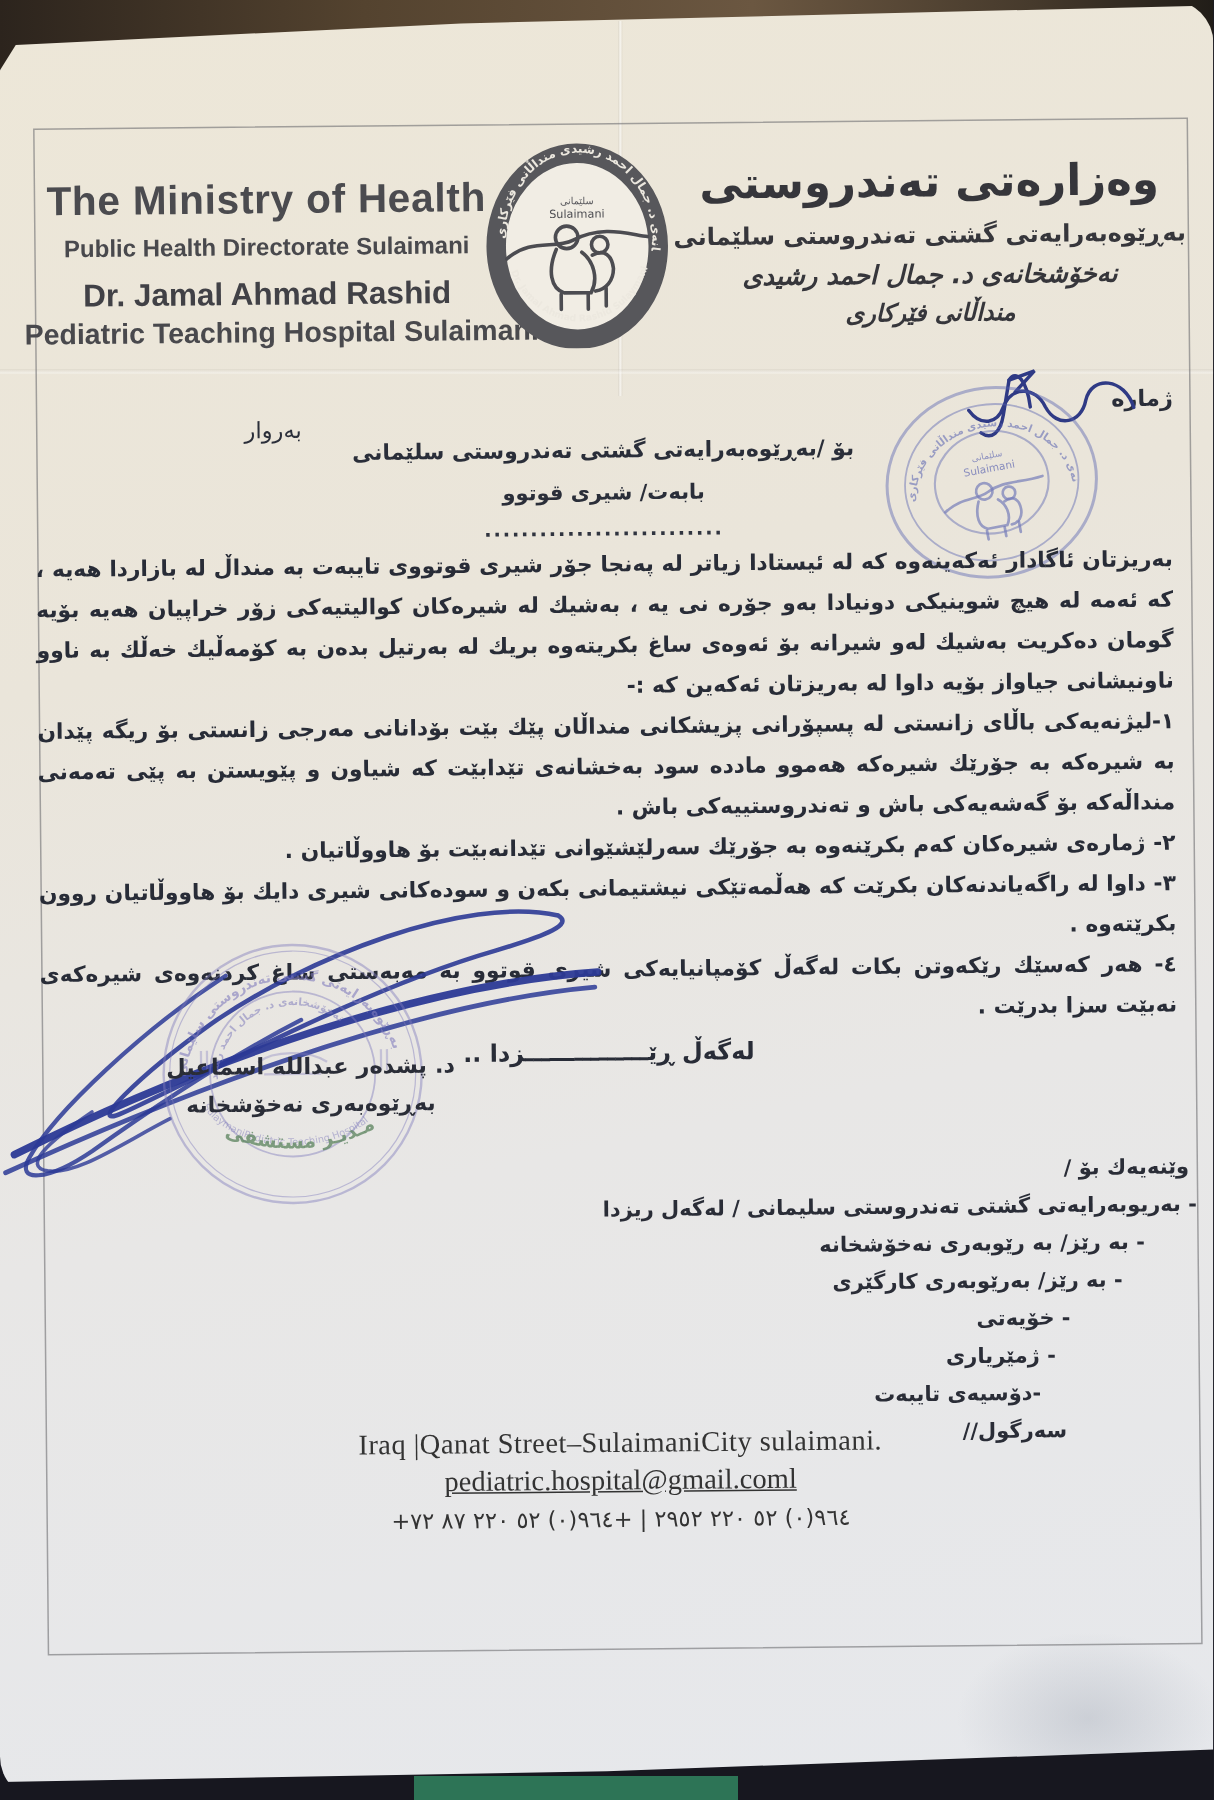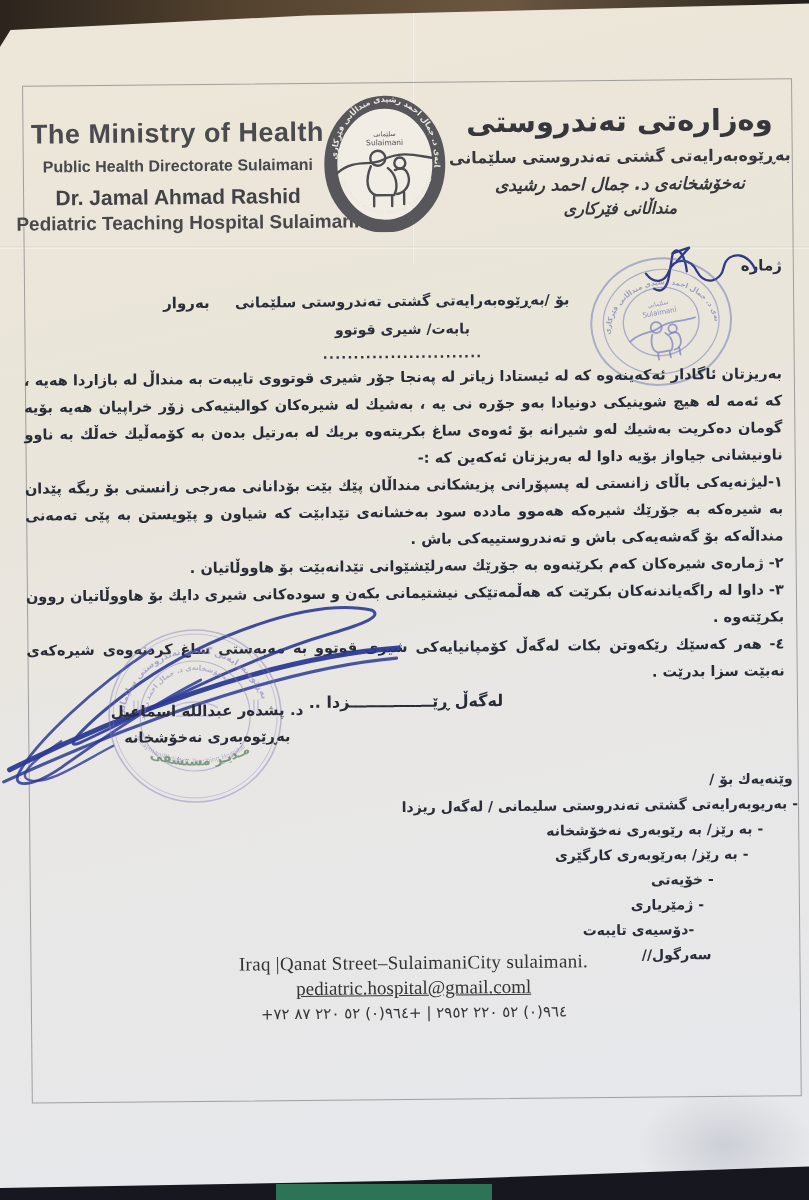--- a/index.html
+++ b/index.html
@@ -8,21 +8,21 @@
 
   
   .top-bar{position:absolute;top:0;left:0;right:0;height:46px;
     background:linear-gradient(to right,#2c241d 0%,#54432f 30%,#6b5741 62%,#463a2c 85%,#211d18 100%);}
   .bottom-bar{position:absolute;bottom:0;left:0;right:0;height:36px;background:#17171f;}
   .green-bar{position:absolute;bottom:0;left:276px;width:216px;height:16px;background:#2d7456;}
 
   
   .paper{position:absolute;inset:0;
     clip-path:polygon(0 3.9%,1.3% 2.5%,38% 1.3%,100% 0.3%,100% 97.2%,50% 98.4%,0 99%);
-    background:linear-gradient(168deg,#ede7d8 0%,#eae5da 34%,#e8e7e6 62%,#e6e8ec 100%);}
+    background:linear-gradient(168deg,#ede7d8 0%,#eae5da 34%,#e8e7e6 62%,#e6e8ec 100%);border-radius:29px;}
   .tilt{position:absolute;inset:0;transform:rotate(-0.55deg);transform-origin:50% 50%;}
 
   .crease-v{position:absolute;left:412px;top:14px;width:3px;height:250px;
     background:linear-gradient(to right,rgba(90,80,60,.10),rgba(255,255,255,.55),rgba(90,80,60,.06));}
   .crease-h{position:absolute;left:0;top:246px;width:100%;height:3px;
     background:linear-gradient(to bottom,rgba(90,80,60,.08),rgba(255,255,255,.45));}
   .stain{position:absolute;left:638px;top:1088px;width:175px;height:115px;border-radius:50%;
     background:radial-gradient(closest-side,rgba(148,156,170,.32),rgba(148,156,170,0));}
 
   .frame{position:absolute;left:27px;top:82px;width:768px;height:1016px;
@@ -38,21 +38,21 @@
 
   .logo-svg{position:absolute;left:328px;top:92px;}
 
   .lh-ku{position:absolute;left:448px;top:106px;width:352px;text-align:center;direction:rtl;color:#36363b;}
   .lh-ku .k1{font-weight:700;font-size:29px;white-space:nowrap;}
   .lh-ku .k2{font-weight:700;font-size:16px;margin-top:9px;white-space:nowrap;}
   .lh-ku .k3{font-weight:700;font-style:italic;font-size:17px;margin-top:8px;white-space:nowrap;}
   .lh-ku .k4{font-weight:700;font-style:italic;font-size:16px;margin-top:5px;white-space:nowrap;}
 
   .num-label{position:absolute;left:744px;top:260px;font-weight:700;font-size:15px;color:#2a2e39;direction:rtl;white-space:nowrap;}
-  .date-label{position:absolute;left:166px;top:292px;font-weight:700;font-size:15px;color:#2a2e39;direction:rtl;white-space:nowrap;}
+  .date-label{position:absolute;left:166px;top:276px;font-weight:400;font-size:15px;color:#2a2e39;direction:rtl;white-space:nowrap;}
   .scribble-svg{position:absolute;left:540px;top:243px;}
   .stamp-top-svg{position:absolute;left:578px;top:254px;transform:rotate(-10deg);}
 
   .addr{position:absolute;left:205px;top:293px;width:400px;text-align:center;direction:rtl;color:#2a2e39;}
   .addr .to{font-weight:700;font-size:14.5px;white-space:nowrap;}
   .addr .subj{font-weight:700;font-size:14px;margin-top:12px;white-space:nowrap;}
   .addr .dots{font-weight:700;font-size:13px;margin-top:9px;letter-spacing:1.2px;color:#30343f;}
 
   .body-block{position:absolute;left:26px;top:364px;width:758px;direction:rtl;color:#282c37;
     font-weight:700;font-size:14.5px;line-height:27px;}

